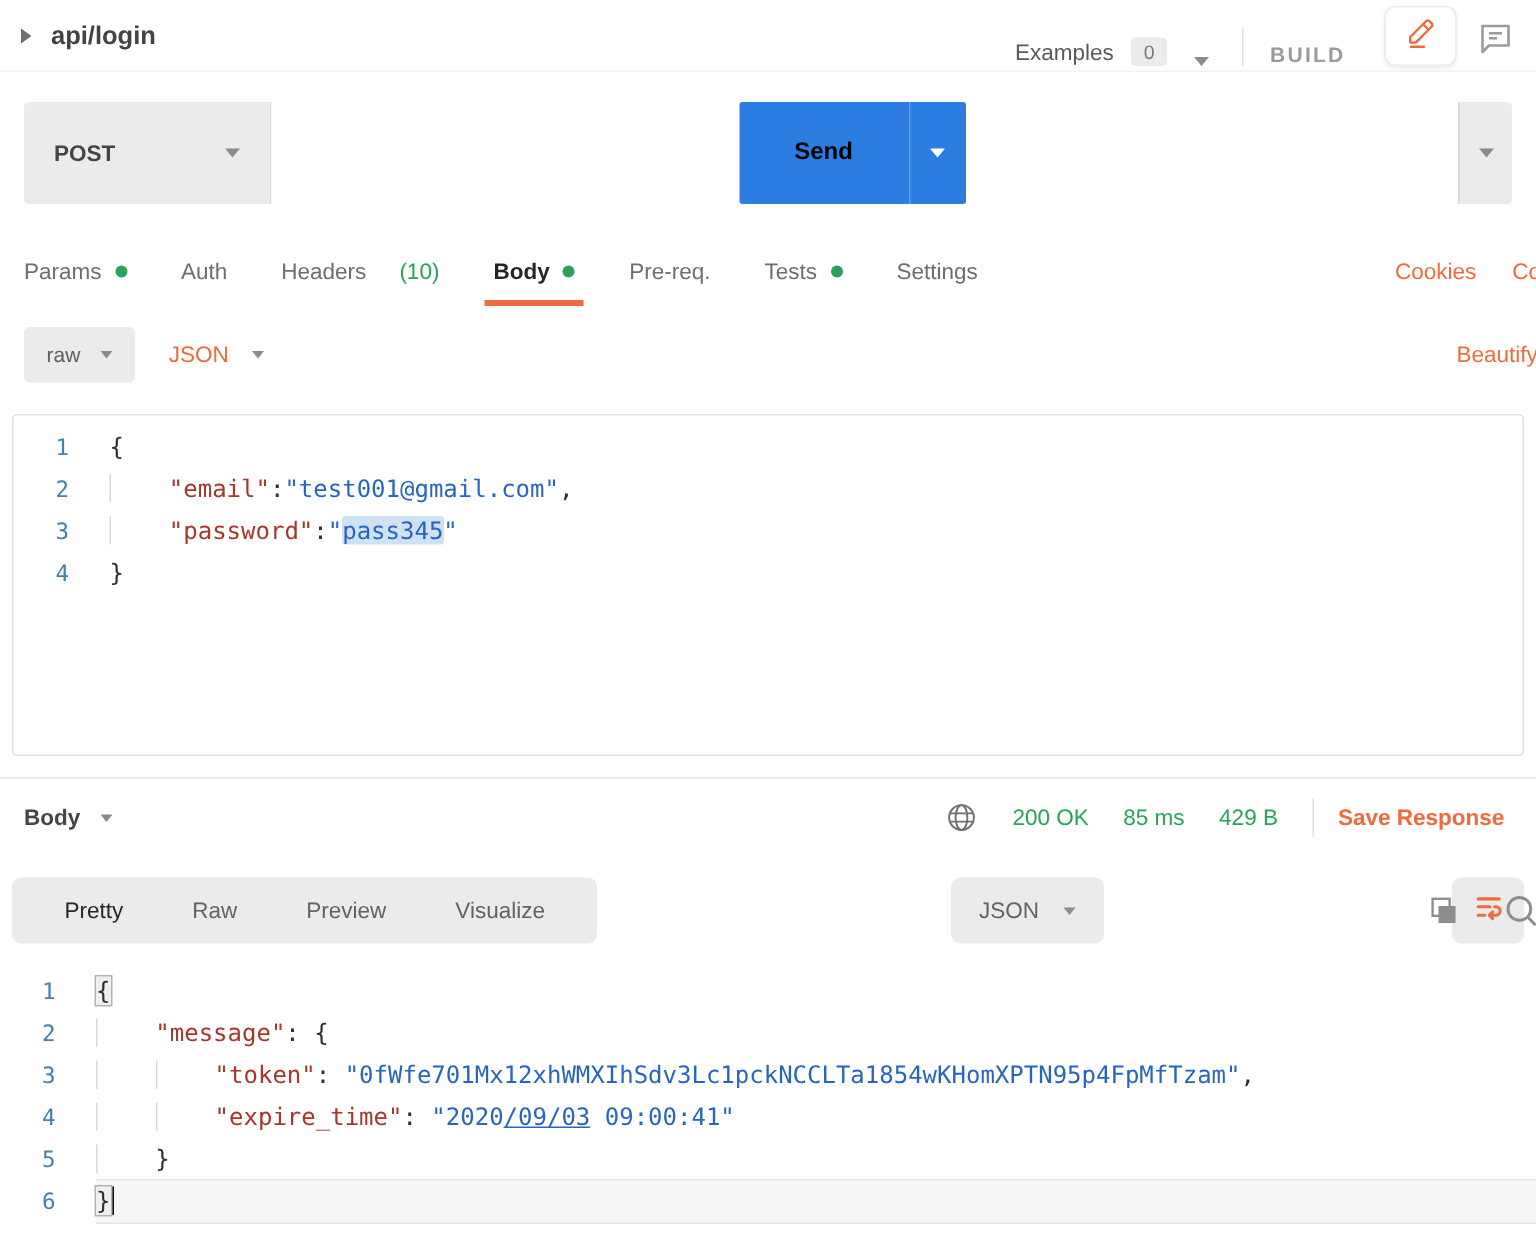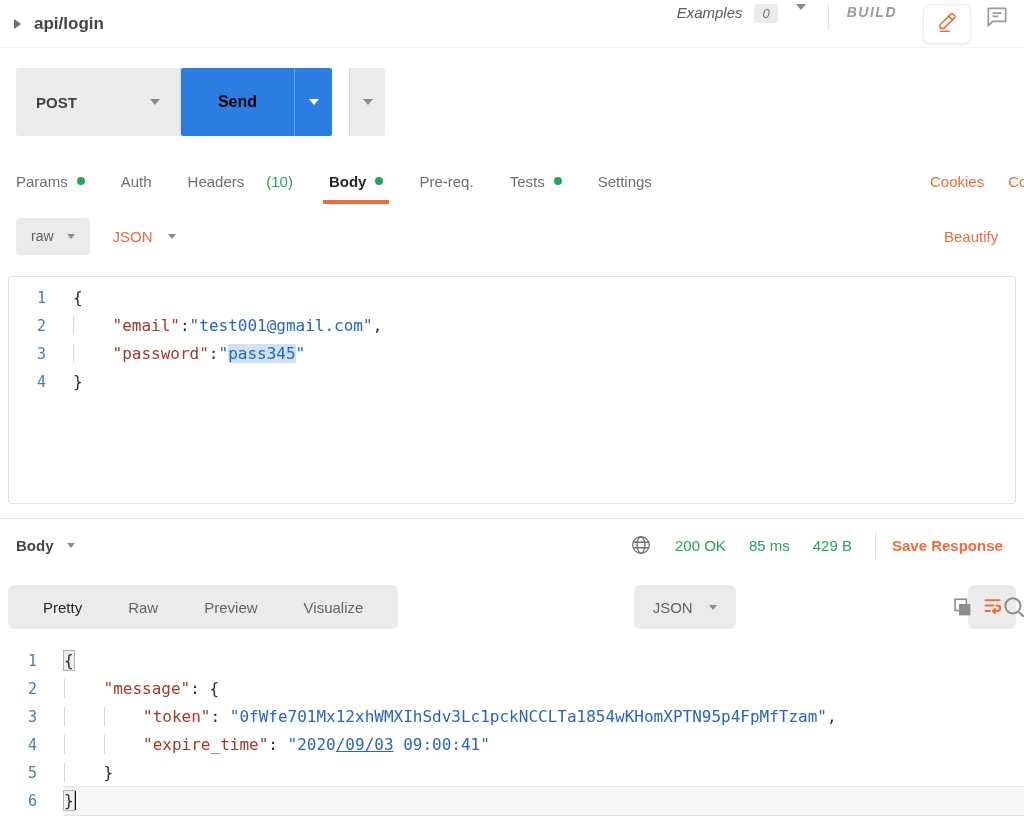--- a/index.html
+++ b/index.html
@@ -7,32 +7,32 @@
   body {
     position:relative; overflow:hidden; background:#fff;
     font-family:"Liberation Sans", sans-serif; color:#3f3f3f;
     --orange:#EF6B3D; --blue:#2B7DE1; --green:#28A35C;
     --key:#A5372D; --val:#2765C0; --lnum:#4580A9;
   }
   
   .top-bar { height:48px; display:flex; align-items:center; padding:0 14px; border-bottom:1px solid #f3f3f3; }
   .collapse-tri { width:0; height:0; border-left:7px solid #6e6e6e; border-top:5px solid transparent; border-bottom:5px solid transparent; margin-right:13px; cursor:pointer; }
   .req-title { font-size:17px; font-weight:bold; color:#434343; }
-  .top-right { margin-left:auto; display:flex; align-items:flex-start;font-style:italic; }
+  .top-right { margin-left:auto; display:flex; align-items:flex-end; }
   .examples-label { font-size:15px; color:#5a5a5a; }
   .count-badge { background:#ebebeb; color:#777; font-size:13px; border-radius:3px; padding:2px 8px; margin-left:12px; }
   .caret { width:0; height:0; border-left:5px solid transparent; border-right:5px solid transparent; border-top:6px solid #8b8b8b; display:inline-block; }
   .caret.sm { border-left-width:4px; border-right-width:4px; border-top-width:5px; }
   .examples-caret { margin-left:18px; }
   .vdiv { width:1px; height:26px; background:#e3e3e3; margin:0 18px 0 22px; }
   .build-label { font-size:14px; font-weight:bold; letter-spacing:1.5px; color:#9b9b9b; }
   .icon-card { width:48px; height:40px; background:#fff; border:1px solid #ececec; border-radius:7px; box-shadow:0 1px 3px rgba(0,0,0,0.08); display:flex; align-items:center; justify-content:center; margin-left:26px; }
   .comment-btn { margin-left:13px; width:26px; display:flex; align-items:center; }
   
-  .request-bar { margin-top:20px; padding:0 16px; display:flex; height:68px; }
+  .request-bar { margin-top:20px; padding:0 16px; display:flex; height:68px;justify-content:space-between; }
   .method-select { width:165px; background:#ebebeb; border-radius:3px 0 0 3px; border-right:1px solid #dadada; display:flex; align-items:center; justify-content:space-between; padding:0 20px; cursor:pointer; }
   .method-label { font-size:15px; font-weight:bold; color:#444; }
   .url-field { flex:1; background:#ebebeb; border-radius:0 3px 3px 0; display:flex; align-items:center; padding:0 18px; font-size:15px; color:#3d3d3d; margin-right:17px; }
   .send-btn { display:flex; background:var(--blue); border-radius:2px; color:#000000; cursor:pointer; }
   .send-main { width:113px; display:flex; align-items:center; justify-content:center; font-size:16px; font-weight:bold; }
   .send-caret-box { width:38px; display:flex; align-items:center; justify-content:center; border-left:1px solid rgba(255,255,255,0.28); }
   .caret.white { border-top-color:#fff; }
   .save-btn { display:flex; background:#ebebeb; border-radius:3px; margin-left:17px; color:#666; cursor:pointer; }
   .save-main { width:80px; display:flex; align-items:center; justify-content:center; font-size:15px; }
   .save-caret-box { width:36px; display:flex; align-items:center; justify-content:center; border-left:1px solid #d6d6d6; }
@@ -45,21 +45,21 @@
   .tab.active::after { content:""; position:absolute; left:2px; right:2px; bottom:0; height:4px; background:var(--orange); }
   .tabs-right { position:absolute; left:930px; top:0; height:100%; display:flex; align-items:center; white-space:nowrap; }
   .link-orange { color:var(--orange); font-size:15px; cursor:pointer;text-align:right; }
   .code-link { margin-left:24px; }
   
   .raw-row { margin-top:10px; height:44px; display:flex; align-items:center; padding:0 16px; position:relative; }
   .raw-chip { height:37px; background:#ebebeb; border-radius:4px; display:flex; align-items:center; padding:0 15px; cursor:pointer; }
   .raw-label { font-size:14px; color:#5f5f5f; margin-right:13px; }
   .json-link-wrap { display:flex; align-items:center; margin-left:23px; cursor:pointer; }
   .json-link-wrap .caret { margin-left:15px; }
-  .beautify-link { position:absolute; left:944px; white-space:nowrap; }
+  .beautify-link { position:absolute; left:971px; white-space:nowrap; }
   
   .request-editor { margin:18px 8px 0 8px; height:228px; border:1px solid #e2e2e2; border-radius:3px; padding-top:7px; overflow:hidden; background:#fff; }
   .code-line { display:flex; line-height:28px; font-size:16px; font-family:"DejaVu Sans Mono", monospace; }
   .line-num { width:64px; text-align:right; padding-right:27px; color:var(--lnum); font-size:15px; flex:none; }
   .line-code { flex:1; white-space:pre; color:#333; }
   .indent-guide { white-space:pre; border-left:1px solid #d9d9d9; }
   .tok-plain { color:#2e2e2e; }
   .tok-key { color:var(--key); }
   .tok-value { color:var(--val); }
   .tok-sel { background:#cfe2f5; border-radius:2px; }

